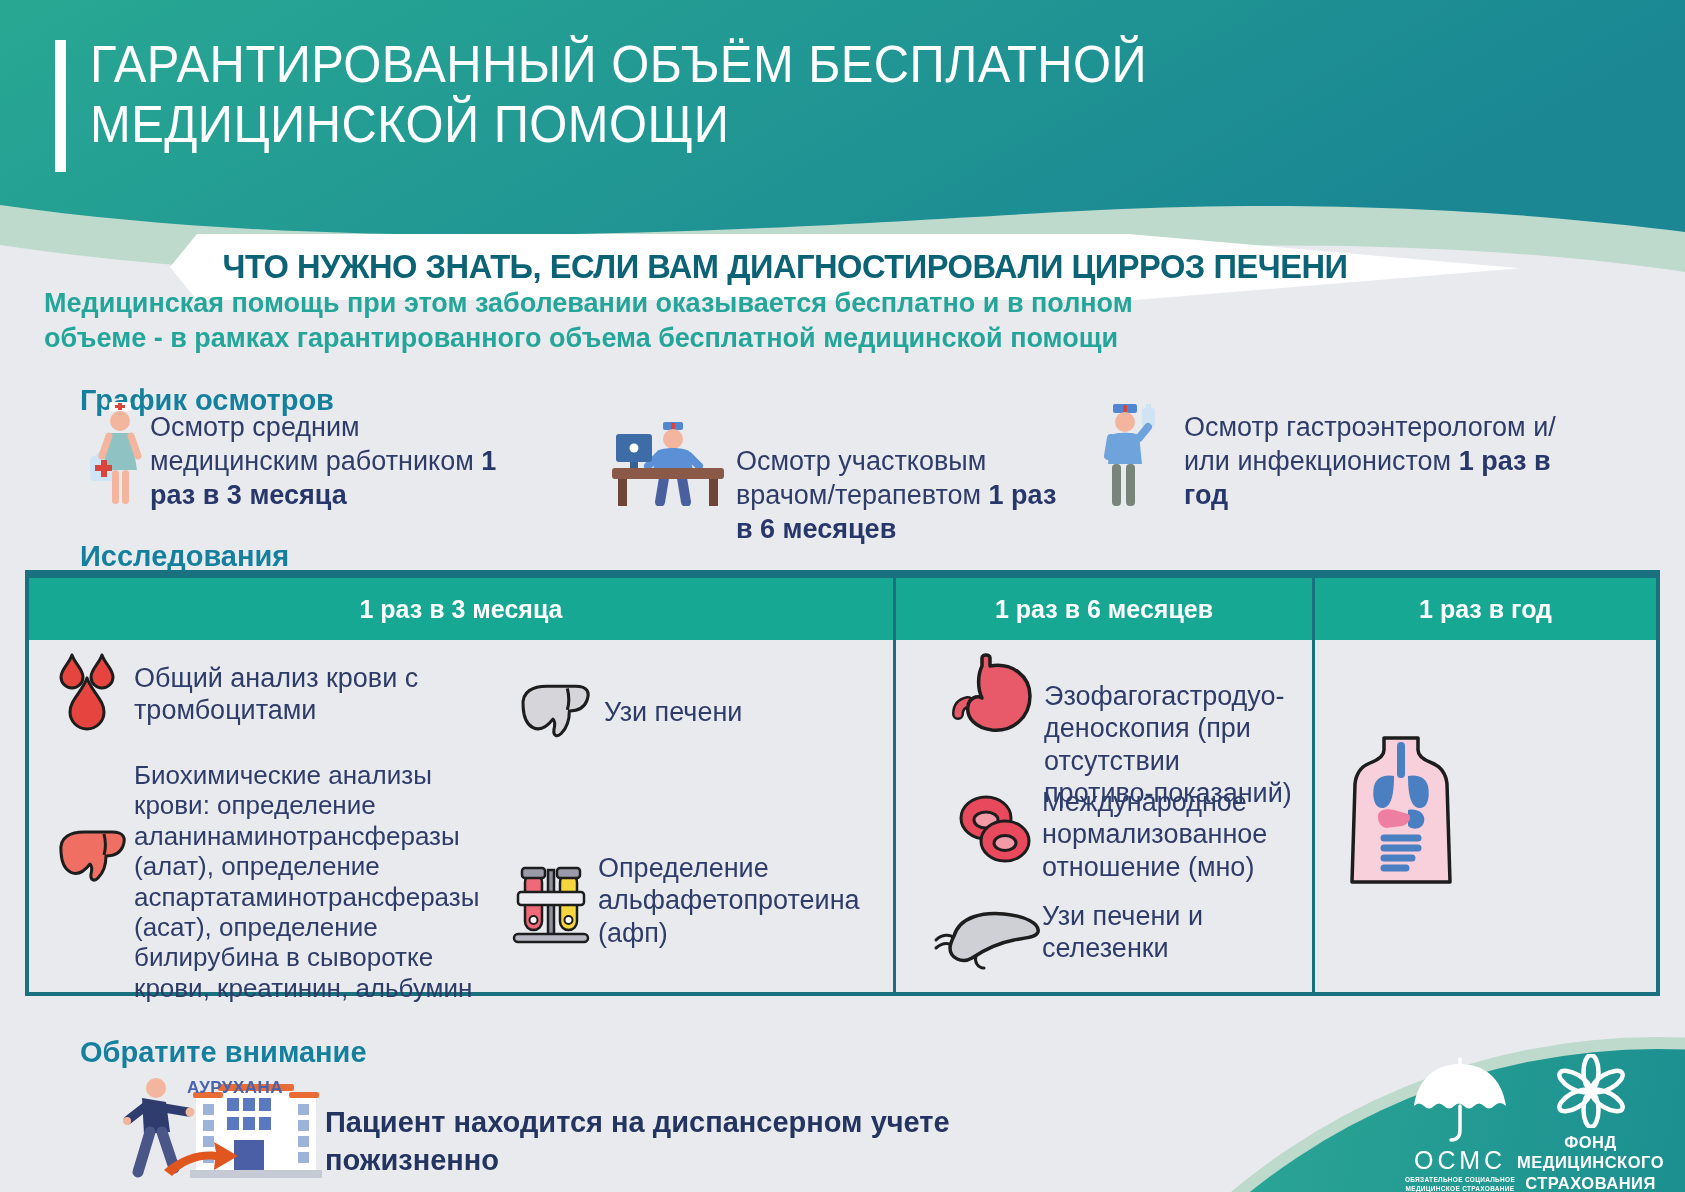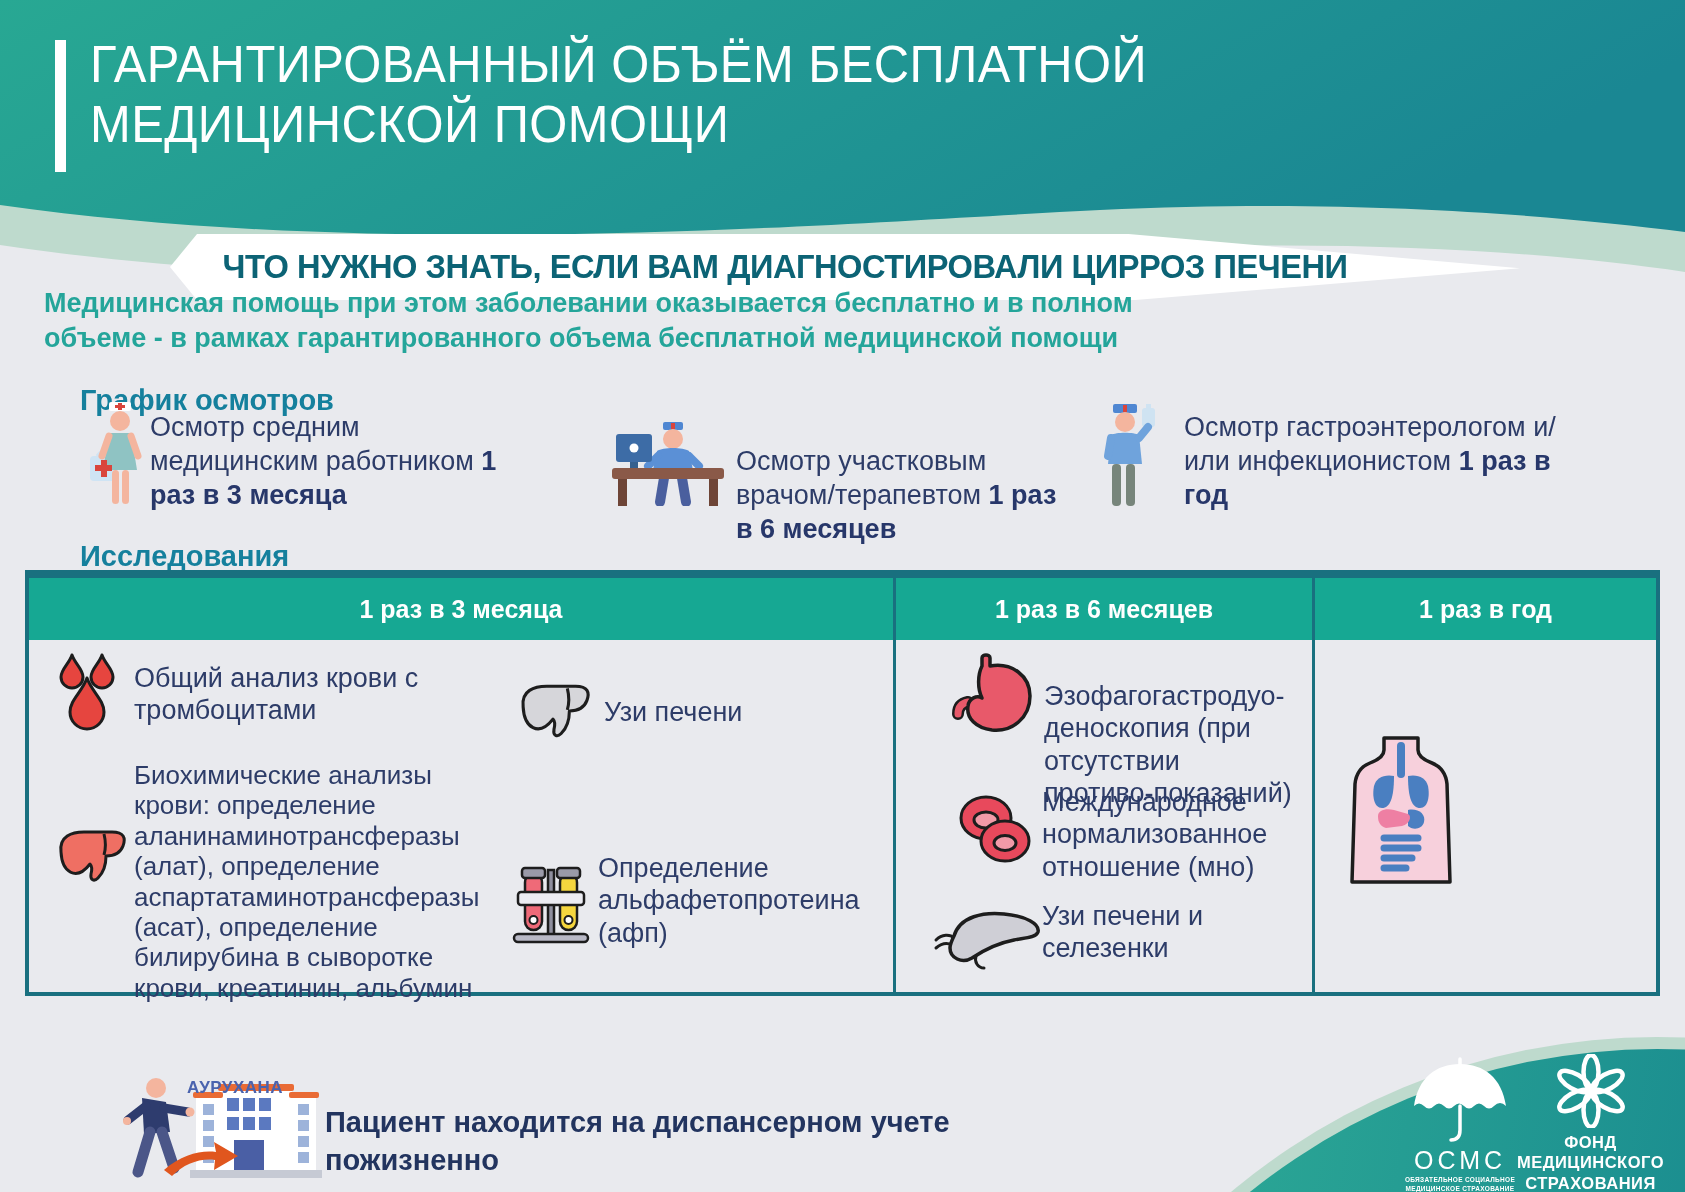--- a/index.html
+++ b/index.html
@@ -210,20 +210,21 @@
           <path d="M58 42 C58 64 62 74 70 74 C78 74 80 62 78 52 C76 44 68 40 58 42 Z" fill="#4a7fc1"></path>
           <path d="M58 76 C68 74 76 80 74 88 C72 96 62 96 58 92 Z" fill="#4a7fc1"></path>
           <path d="M28 82 C28 76 36 74 44 76 L58 80 C62 82 60 90 52 92 L36 94 C30 92 28 88 28 82 Z" fill="#ee7fa3"></path>
           <path d="M34 104 H68 M34 114 H68 M34 124 H62 M34 134 H56" stroke="#4a7fc1" stroke-width="7" stroke-linecap="round" fill="none"></path>
         </svg>
       </div>
 
     </div>
   </div>
 
+  <div class="abs section-h" style="left:80px;top:1036px;">Обратите внимание</div>
 
   <svg class="abs" style="left:112px;top:1072px" width="210" height="120" viewBox="0 0 210 120">
     <g transform="translate(84,12)">
       <rect x="0" y="10" width="24" height="76" fill="#ffffff"></rect>
       <rect x="96" y="10" width="24" height="76" fill="#ffffff"></rect>
       <rect x="24" y="6" width="72" height="80" fill="#ffffff"></rect>
       <rect x="22" y="0" width="76" height="7" rx="2" fill="#e96b35"></rect>
       <rect x="-3" y="8" width="30" height="6" rx="2" fill="#e96b35"></rect>
       <rect x="93" y="8" width="30" height="6" rx="2" fill="#e96b35"></rect>
       <rect x="7" y="20" width="11" height="11" fill="#9db3da"></rect>

